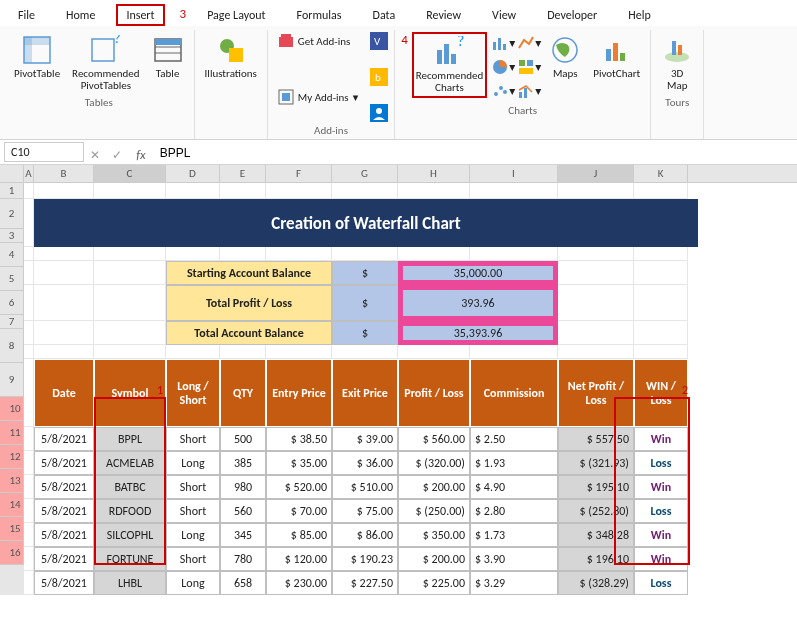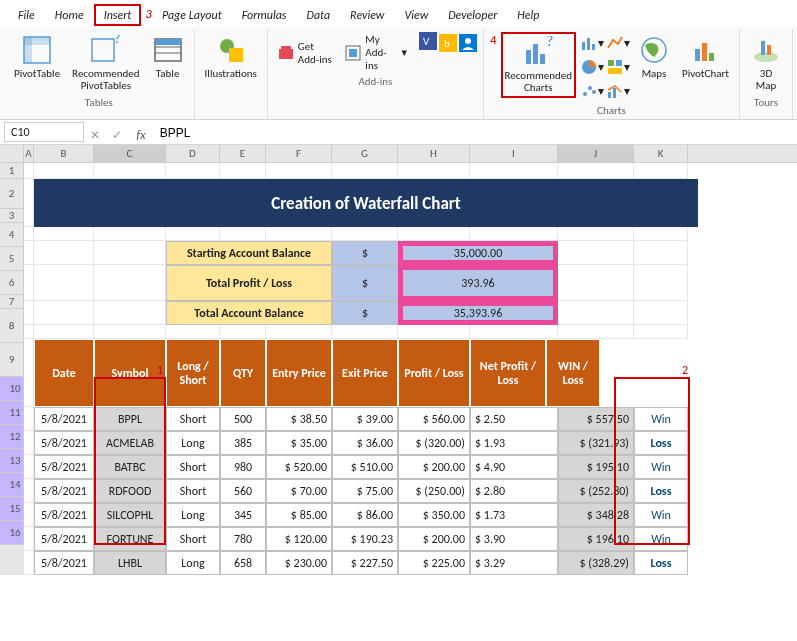--- a/index.html
+++ b/index.html
@@ -1,32 +1,32 @@
 <!DOCTYPE html>
 <html><head>
 <meta charset="utf-8">
 <style>
 * { box-sizing: border-box; margin: 0; padding: 0; }
 body { font-family: 'Segoe UI', Calibri, Arial, sans-serif; font-size: 12px; background: #fff; color: #222; width: 797px; }
 
 
-.menu { display: flex; gap: 0; padding: 4px 8px 0; border-bottom: none; font-style: italic; }
+.menu { display: flex; gap: 11px; padding: 4px 8px 0; border-bottom: none; }
 .menu-item { padding: 4px 10px; font-size: 12px; cursor: pointer; }
 .menu-insert { border: 2px solid #c00; padding: 2px 8px; }
 .step3 { color: #c00; font-size: 13px; margin-left: 4px; position: relative; top: 2px; }
 
 
 .ribbon { display: flex; border-bottom: 1px solid #d4d4d4; padding: 4px 4px 0; background: #fafafa; }
 .group { display: flex; flex-direction: column; align-items: center; border-right: 1px solid #e0e0e0; padding: 2px 6px 0; }
 .group-body { display: flex; align-items: flex-start; gap: 4px; }
 .group-label { font-size: 11px; color: #666; padding: 2px 0; text-align: center; width: 100%; }
 .vbtn { display: flex; flex-direction: column; align-items: center; gap: 2px; padding: 2px 4px; cursor: pointer; text-align: center; font-size: 11px; line-height: 12px; }
 .vbtn .ic { width: 24px; height: 24px; display: flex; align-items: center; justify-content: center; }
 .vbtn .ic-lg { width: 32px; height: 32px; }
-.small-row { display: flex; flex-direction: row; gap: 2px; }
+.small-row { display: flex; flex-direction: column; gap: 16px; }
 .sbtn { display: flex; align-items: center; gap: 4px; padding: 1px 4px; font-size: 11px; cursor: pointer; }
 .step4 { color: #c00; font-size: 13px; position: relative; }
 .rec-box { border: 2px solid #c00; padding: 2px; }
 
 
 .chart-mini { display: grid; grid-template-columns: repeat(2, 24px); grid-template-rows: repeat(3, 22px); gap: 2px; }
 .chart-mini .mini { display:flex; align-items:center; justify-content:center; border: none; cursor:pointer; }
 
 
 .fbar { display: flex; align-items: flex-end; border-bottom: 1px solid #d4d4d4; padding: 2px 4px; background: #fff; }
@@ -42,42 +42,42 @@
 .ch.sel { background: #cfcfcf; }
 
 
 .wA { width: 10px; } .wB { width: 60px; } .wC { width: 72px; } .wD { width: 54px; }
 .wE { width: 46px; } .wF { width: 66px; } .wG { width: 66px; } .wH { width: 72px; }
 .wI { width: 88px; } .wJ { width: 76px; } .wK { width: 54px; }
 
 .sheet { display: flex; }
 .rowhdr { display: flex; flex-direction: column; background: #e6e6e6; }
 .rh { width: 24px; border-bottom: 1px solid #ccc; border-right: 1px solid #ccc; text-align: center; font-size: 11px; color: #555; display:flex; align-items:center; justify-content:center; }
-.rh.sel { background: #c4b5fd; padding-left: 7px; }
+.rh.sel { background: #fca5a5; padding-left: 7px; }
 
 .cells { position: relative; }
 .row { display: flex; }
 .cell { border-right: 1px solid #e6e6e6; border-bottom: 1px solid #e6e6e6; padding: 2px 4px; font-size: 12px; display:flex; align-items:center; }
 
 
 .titlebar { background: #203864; color: #fff; font-size: 17px; font-weight: bold; display:flex; align-items:center; justify-content:center; border: 1px solid #203864; }
 
 
 .sum-label { background: #ffe699; font-weight: bold; border: 1px solid #bfbfbf; justify-content:center; }
 .sum-dollar { background: #b4c6e7; border: 1px solid #bfbfbf; justify-content:center; }
 .sum-val { background: #b4c6e7; border: 5px solid #ec4899; justify-content:center; }
 
 
 .thdr { background: #c55a11; color: #fff; font-weight: bold; text-align: center; border: 1px solid #fff; justify-content:center; line-height:14px; }
 
 .tcell { border: 1px solid #bfbfbf; background: #fff; font-size: 12px; }
 .center { justify-content: center; }
 .right { justify-content: flex-end; }
 .selcol { background: #d6d6d6; }
-.win { color: #0c4a6e; font-weight: normal; }
+.win { color: #701a75; font-weight: bold; }
 .loss { color: #0c4a6e; font-weight: bold; }
 
 .redbox-v { position: absolute; border: 2px solid #c00; pointer-events: none; }
 .step1 { color:#c00; font-size:12px; position:absolute; }
 .step2 { color:#c00; font-size:12px; position:absolute; }
 
 svg { display:block; }
 </style>
 </head>
 <body>
@@ -407,20 +407,21 @@
 
     <div class="row" style="height:68px">
         <div class="cell wA" style="height:68px"></div>
       <div class="cell thdr wB" style="height:68px">Date</div>
       <div class="cell thdr wC" style="height:68px">Symbol</div>
       <div class="cell thdr wD" style="height:68px">Long / Short</div>
       <div class="cell thdr wE" style="height:68px">QTY</div>
       <div class="cell thdr wF" style="height:68px">Entry Price</div>
       <div class="cell thdr wG" style="height:68px">Exit Price</div>
       <div class="cell thdr wH" style="height:68px">Profit / Loss</div>
+      <div class="cell thdr wI" style="height:68px">Commission</div>
       <div class="cell thdr wJ" style="height:68px">Net Profit / Loss</div>
       <div class="cell thdr wK" style="height:68px">WIN / Loss</div>
     </div>
 
     <div id="data-rows">
         <div class="row" style="height: 24px;">
           <div class="cell wA"></div>
           <div class="cell tcell wB center">5/8/2021</div>
           <div class="cell tcell wC center selcol">BPPL</div>
           <div class="cell tcell wD center">Short</div>

